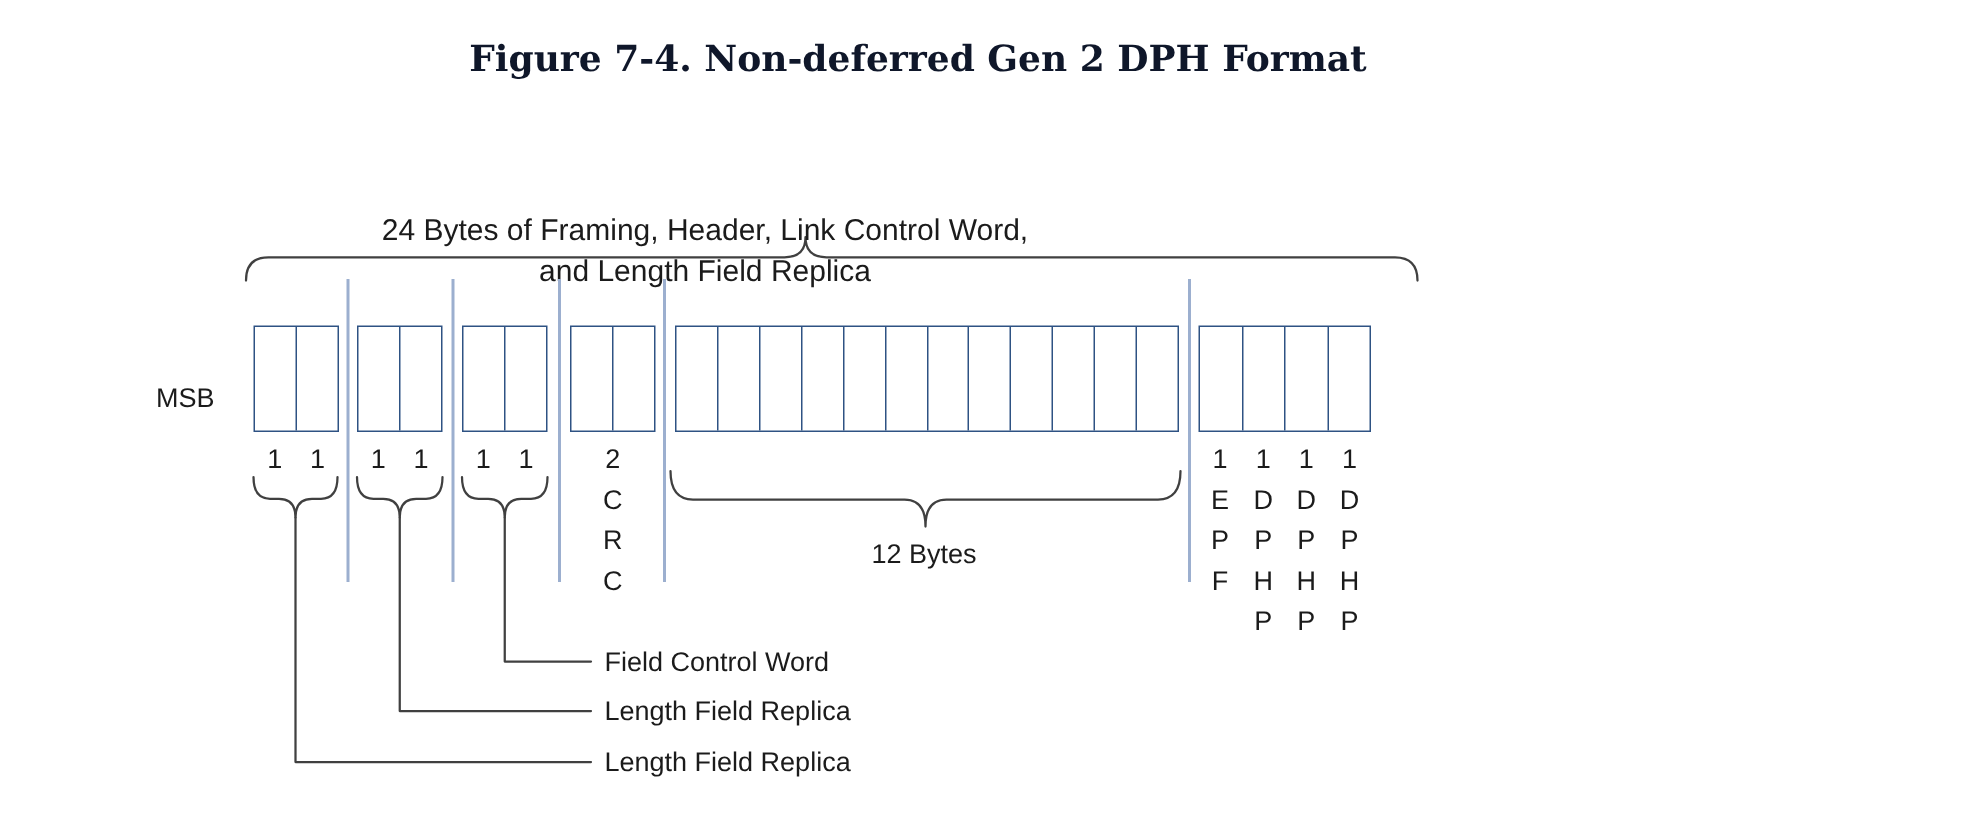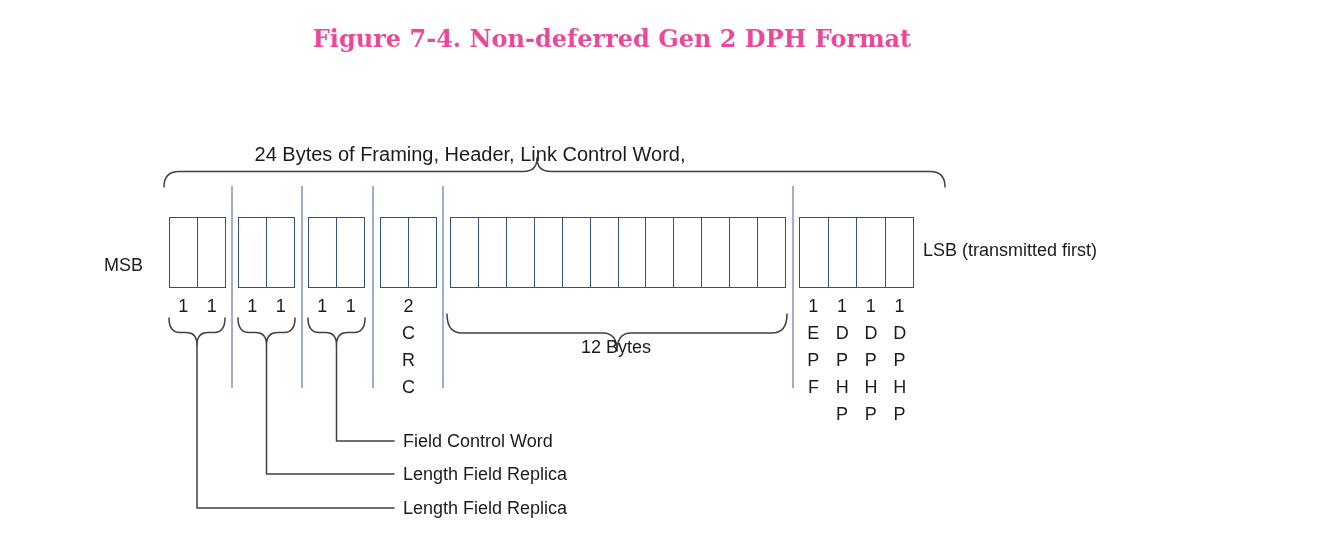--- a/index.html
+++ b/index.html
@@ -32,21 +32,21 @@
   .fig-title {
     position: absolute;
     left: 612px;
     top: 24px;
     transform: translateX(-50%);
     white-space: nowrap;
     font-family: "DejaVu Serif", "Liberation Serif", serif;
     font-weight: 700;
     font-size: 24px;
     line-height: 30px;
-    color: #ec4899;
+    color: #0f172a;
   }
   .top-label {
     position: absolute;
     left: 470px;
     top: 99px;
     transform: translateX(-50%);
     text-align: center;
     white-space: nowrap;
     font-size: 20px;
     line-height: 27px;
@@ -107,21 +107,21 @@
     width: 115px;
     display: grid;
     grid-template-columns: repeat(4, 1fr);
     font-size: 18px;
     line-height: 27px;
     text-align: center;
   }
   .payload-label {
     position: absolute;
     left: 616px;
-    top: 336px;
+    top: 358px;
     transform: translateX(-50%);
     font-size: 18px;
     line-height: 22px;
     white-space: nowrap;
   }
   .callout {
     position: absolute;
     left: 403px;
     font-size: 18px;
     line-height: 20px;
@@ -146,24 +146,24 @@
     <path d="M 308,318 Q 308,332.5 319,332.5 H 325.5 Q 336.5,332.5 336.5,345 Q 336.5,332.5 347.5,332.5 H 354 Q 365,332.5 365,318"></path>
     <path d="M 336.5,345 V 441 H 394"></path>
 
     <path d="M 447,314 Q 447,333 462,333 H 603 Q 617,333 617,351 Q 617,333 631,333 H 772 Q 787,333 787,314"></path>
   </svg>
 
   <div class="fig-title">Figure 7-4.  Non-deferred Gen 2 DPH Format</div>
 
   <div class="top-label">
     <div>24 Bytes of Framing, Header, Link Control Word,</div>
+    <div>and Length Field Replica</div>
   </div>
 
   <div class="side-label msb">MSB</div>
-  <div class="side-label lsb">LSB (transmitted first)</div>
 
   <div id="byte-groups">
       <div class="byte-group" style="left: 169px; width: 57px;">
         <div class="byte-cell"></div>
         <div class="byte-cell"></div>
       </div>
       <div class="bit-row" style="left: 169px; width: 57px;">
         <span>1</span>
         <span>1</span>
       </div>

